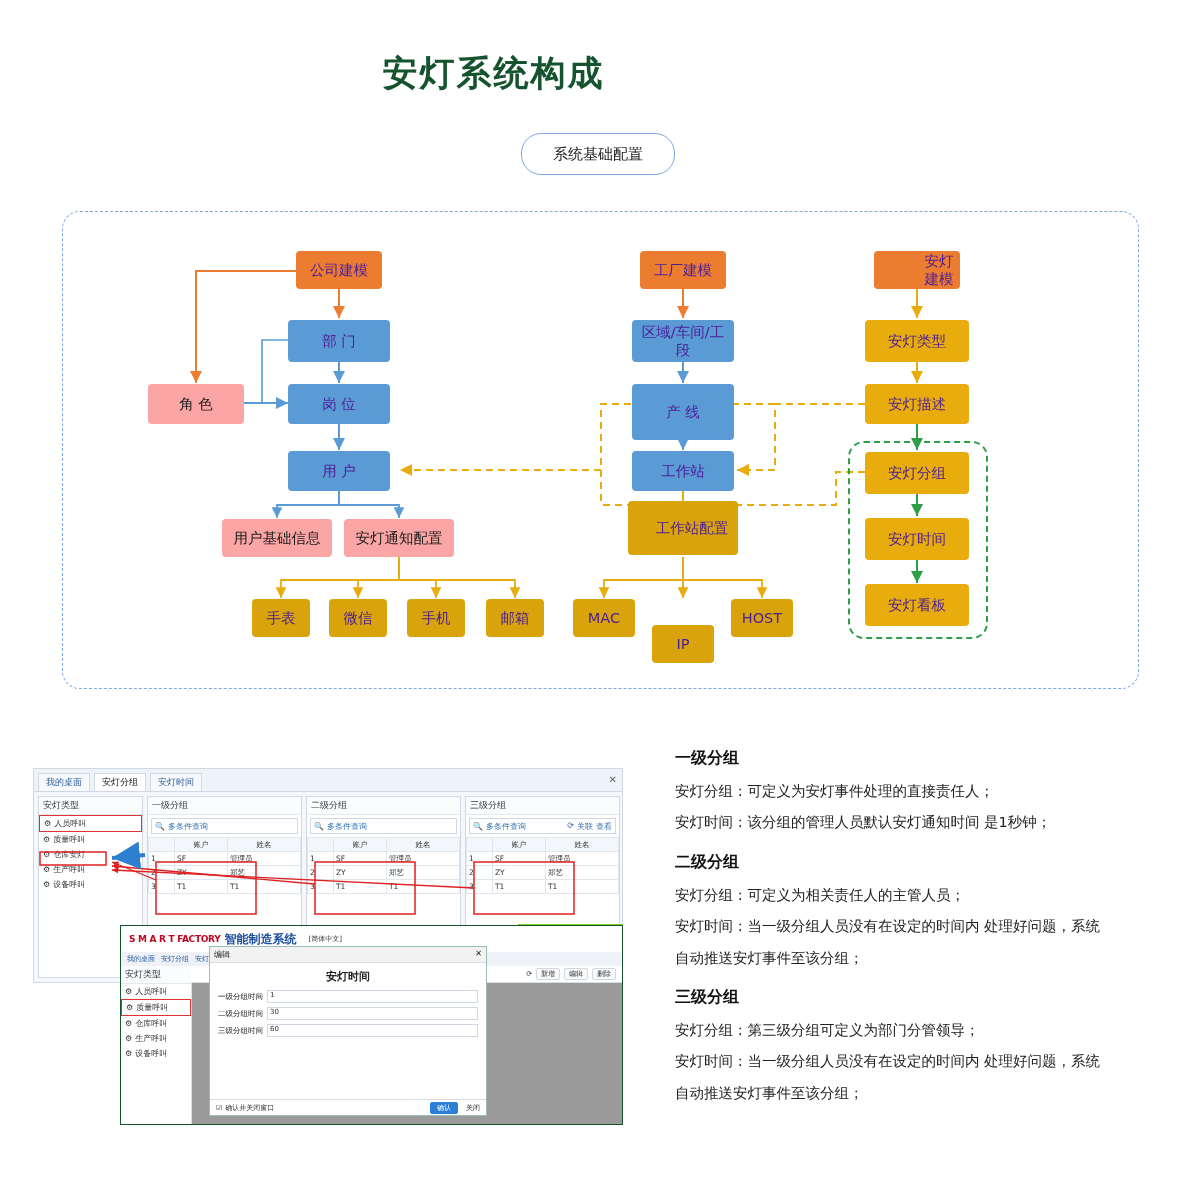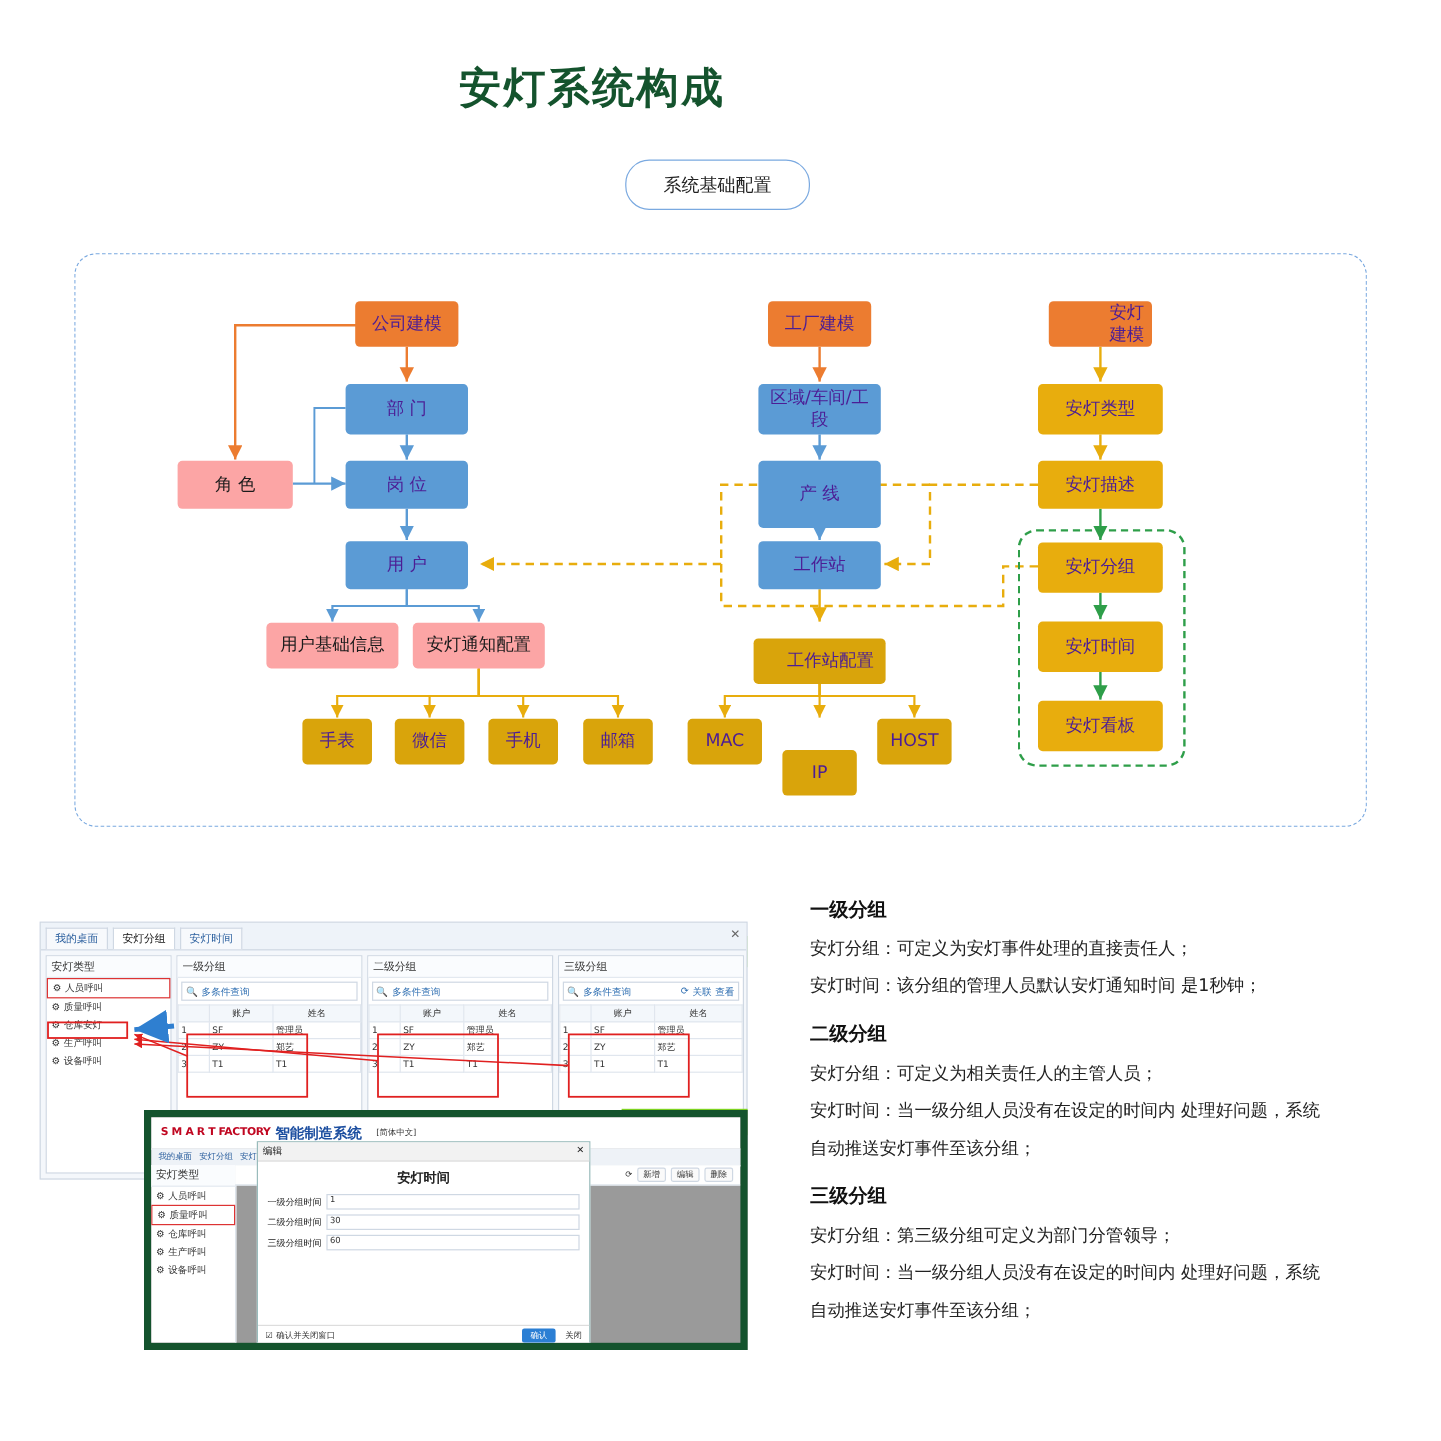--- a/index.html
+++ b/index.html
@@ -42,21 +42,21 @@
   }
   svg.wires{position:absolute;left:0;top:0;width:1201px;height:1201px;pointer-events:none;}
 
   
   .shot1{
     position:absolute;left:33px;top:768px;width:590px;height:215px;
     background:#f4f7fb;border:1px solid #cfd8e3;box-sizing:border-box;overflow:hidden;
   }
   .shot2{
     position:absolute;left:120px;top:925px;width:503px;height:200px;
-    background:#9a9a9a;border:6px solid #14532d;box-sizing:border-box;overflow:hidden;
+    background:#9a9a9a;border:1px solid #14532d;box-sizing:border-box;overflow:hidden;
   }
   .tag-green{
     position:absolute;background:#7ed321;color:#111;font-size:13px;
     display:flex;align-items:center;justify-content:center;font-weight:bold;
   }
   .tabbar{
     position:absolute;left:0;top:0;width:100%;height:22px;background:#eef3f9;
     border-bottom:1px solid #cfd8e3;display:flex;align-items:flex-end;font-size:9px;
   }
   .tab{padding:2px 7px;border:1px solid #cfd8e3;border-bottom:none;background:#f7f9fc;margin-left:4px;color:#2b5f9e;}
@@ -201,21 +201,21 @@
   </div>
 <div class="node n-blue" style="left:632px;top:320px;width:102px;height:42px;">
   <span>区域/车间/工段</span>
   </div>
 <div class="node n-blue" style="left:632px;top:384px;width:102px;height:56px;">
   <span>产 线</span>
   </div>
 <div class="node n-blue" style="left:632px;top:451px;width:102px;height:40px;">
   <span>工作站</span>
   </div>
-<div class="node n-gold" style="left:628px;top:532px;width:110px;height:38px;padding-left:22px;">
+<div class="node n-gold" style="left:628px;top:501px;width:110px;height:54px;padding-left:22px;">
   <span>工作站配置</span>
   </div>
 <div class="node n-gold" style="left:573px;top:599px;width:62px;height:38px;">
   <span>MAC</span>
   </div>
 <div class="node n-gold" style="left:652px;top:599px;width:62px;height:38px;margin-top:26px;">
   <span>IP</span>
   </div>
 <div class="node n-gold" style="left:731px;top:599px;width:62px;height:38px;">
   <span>HOST</span>

